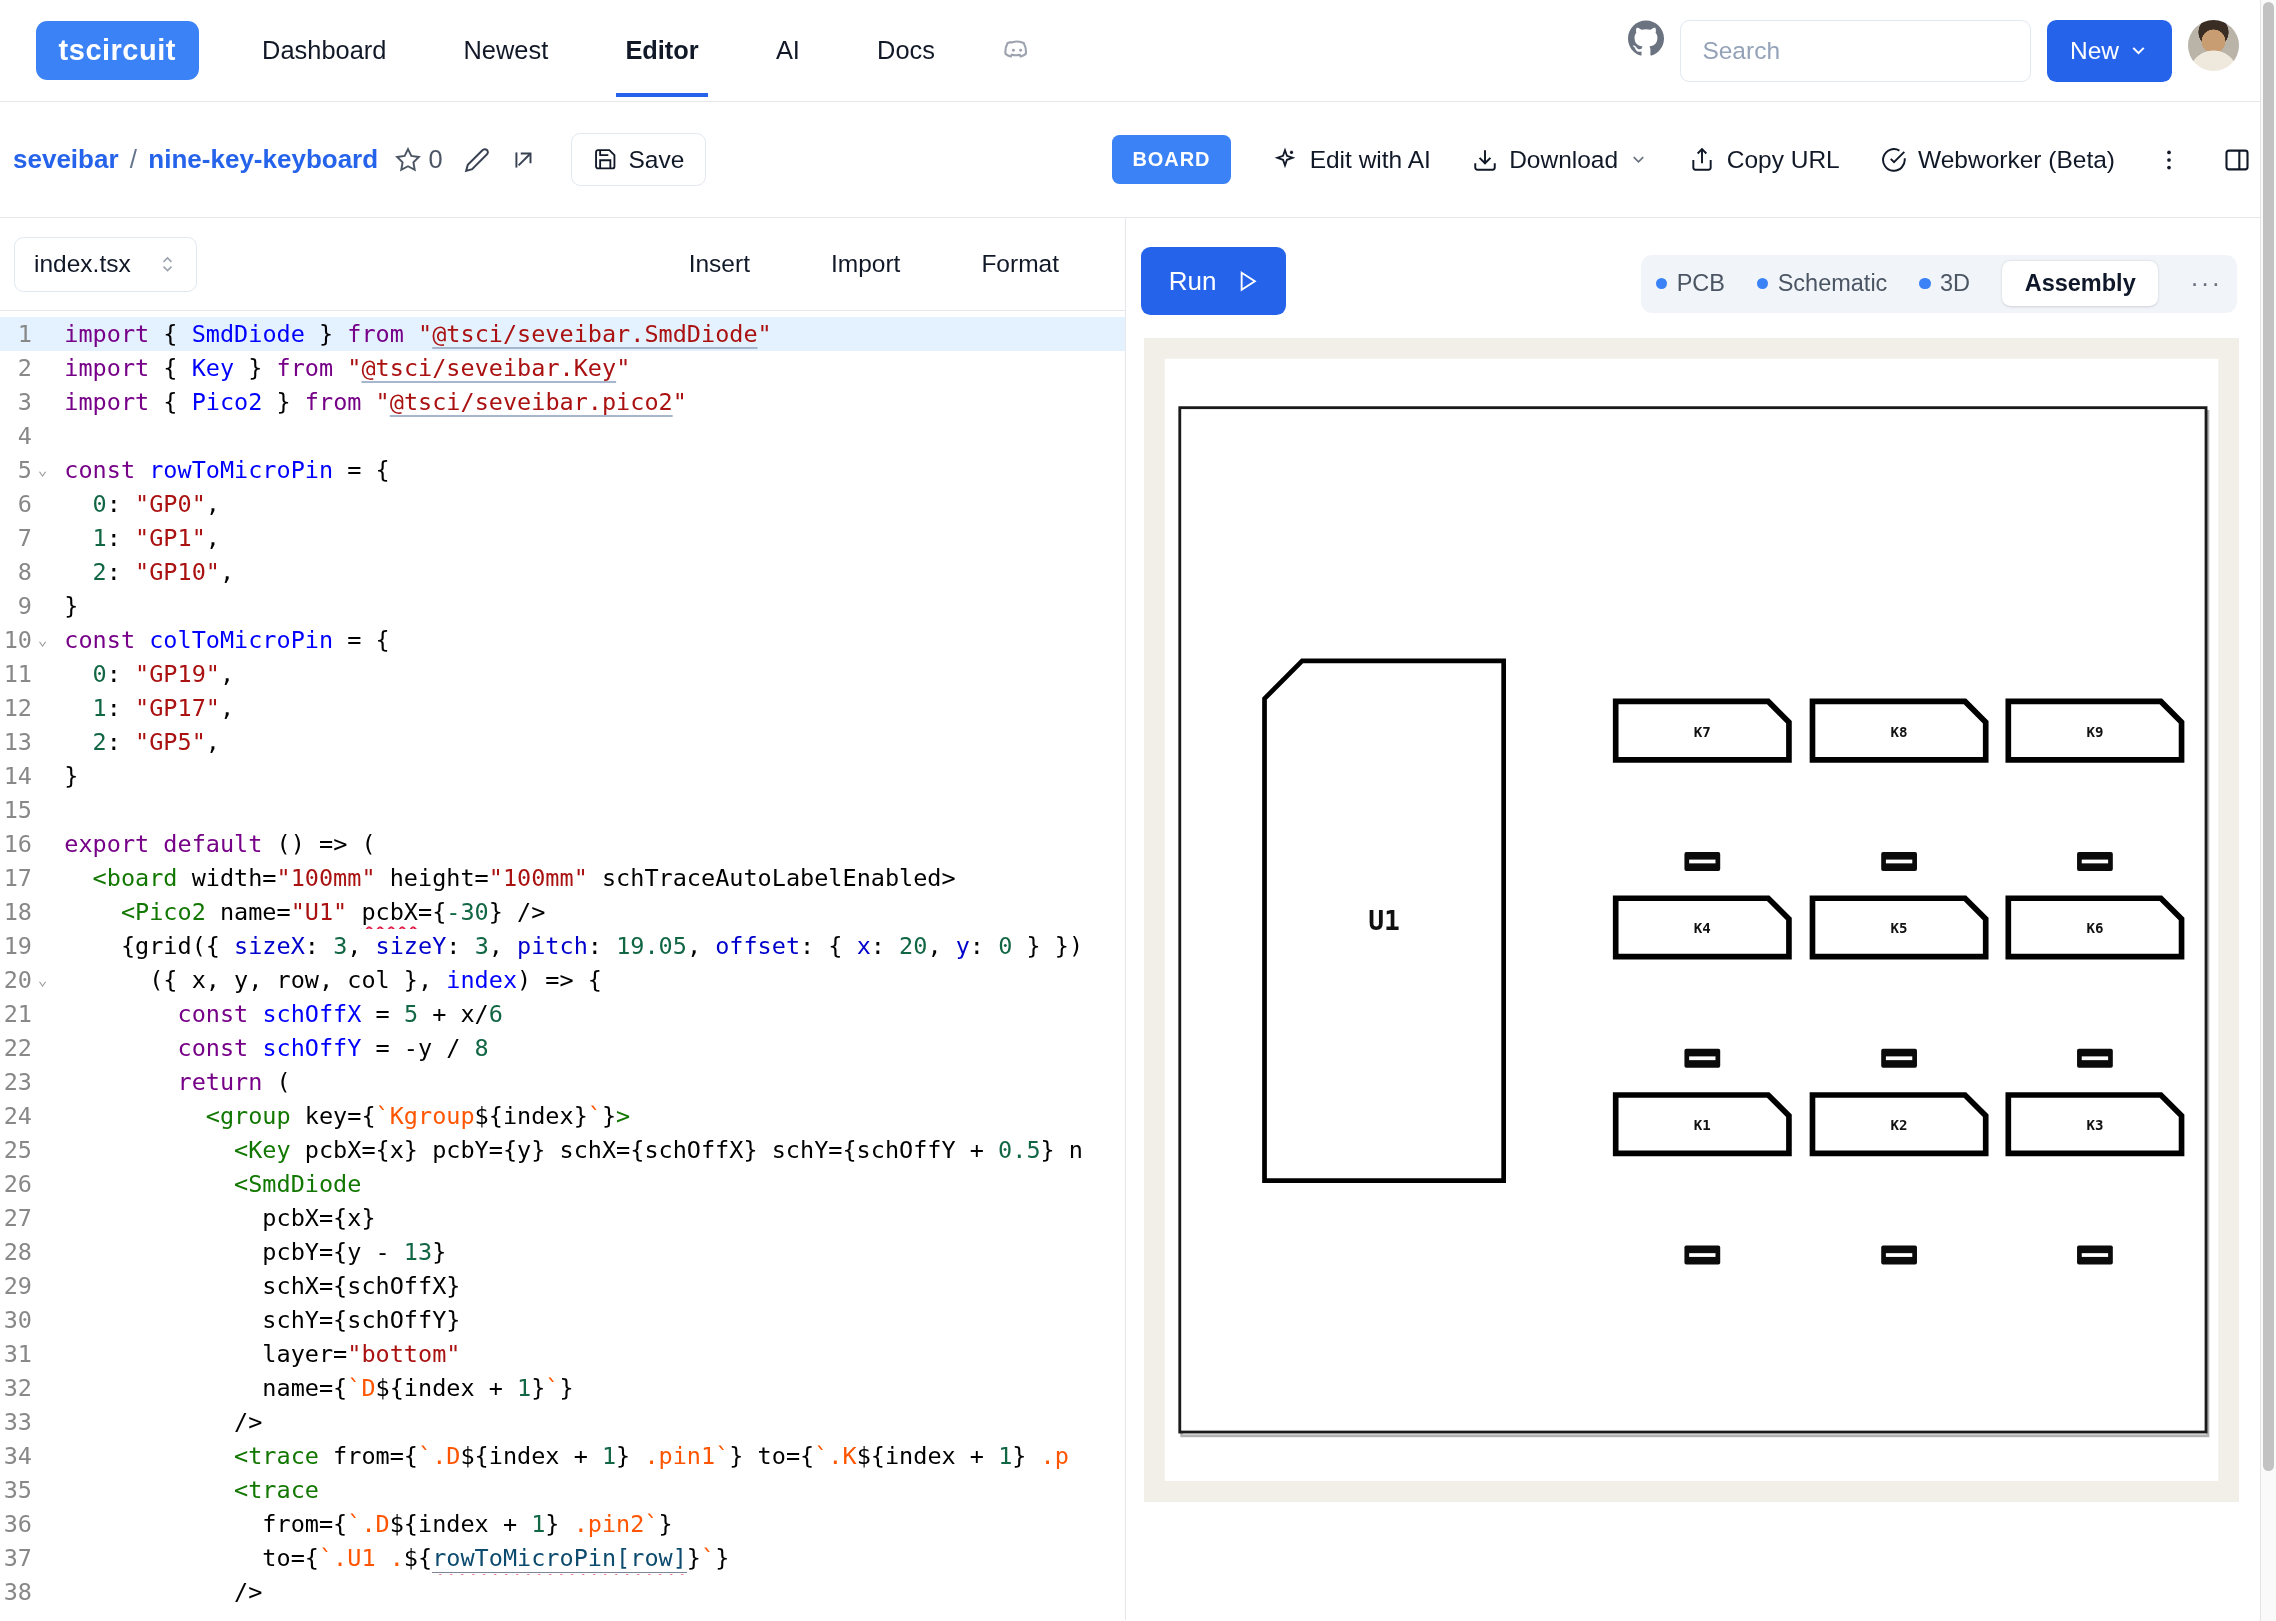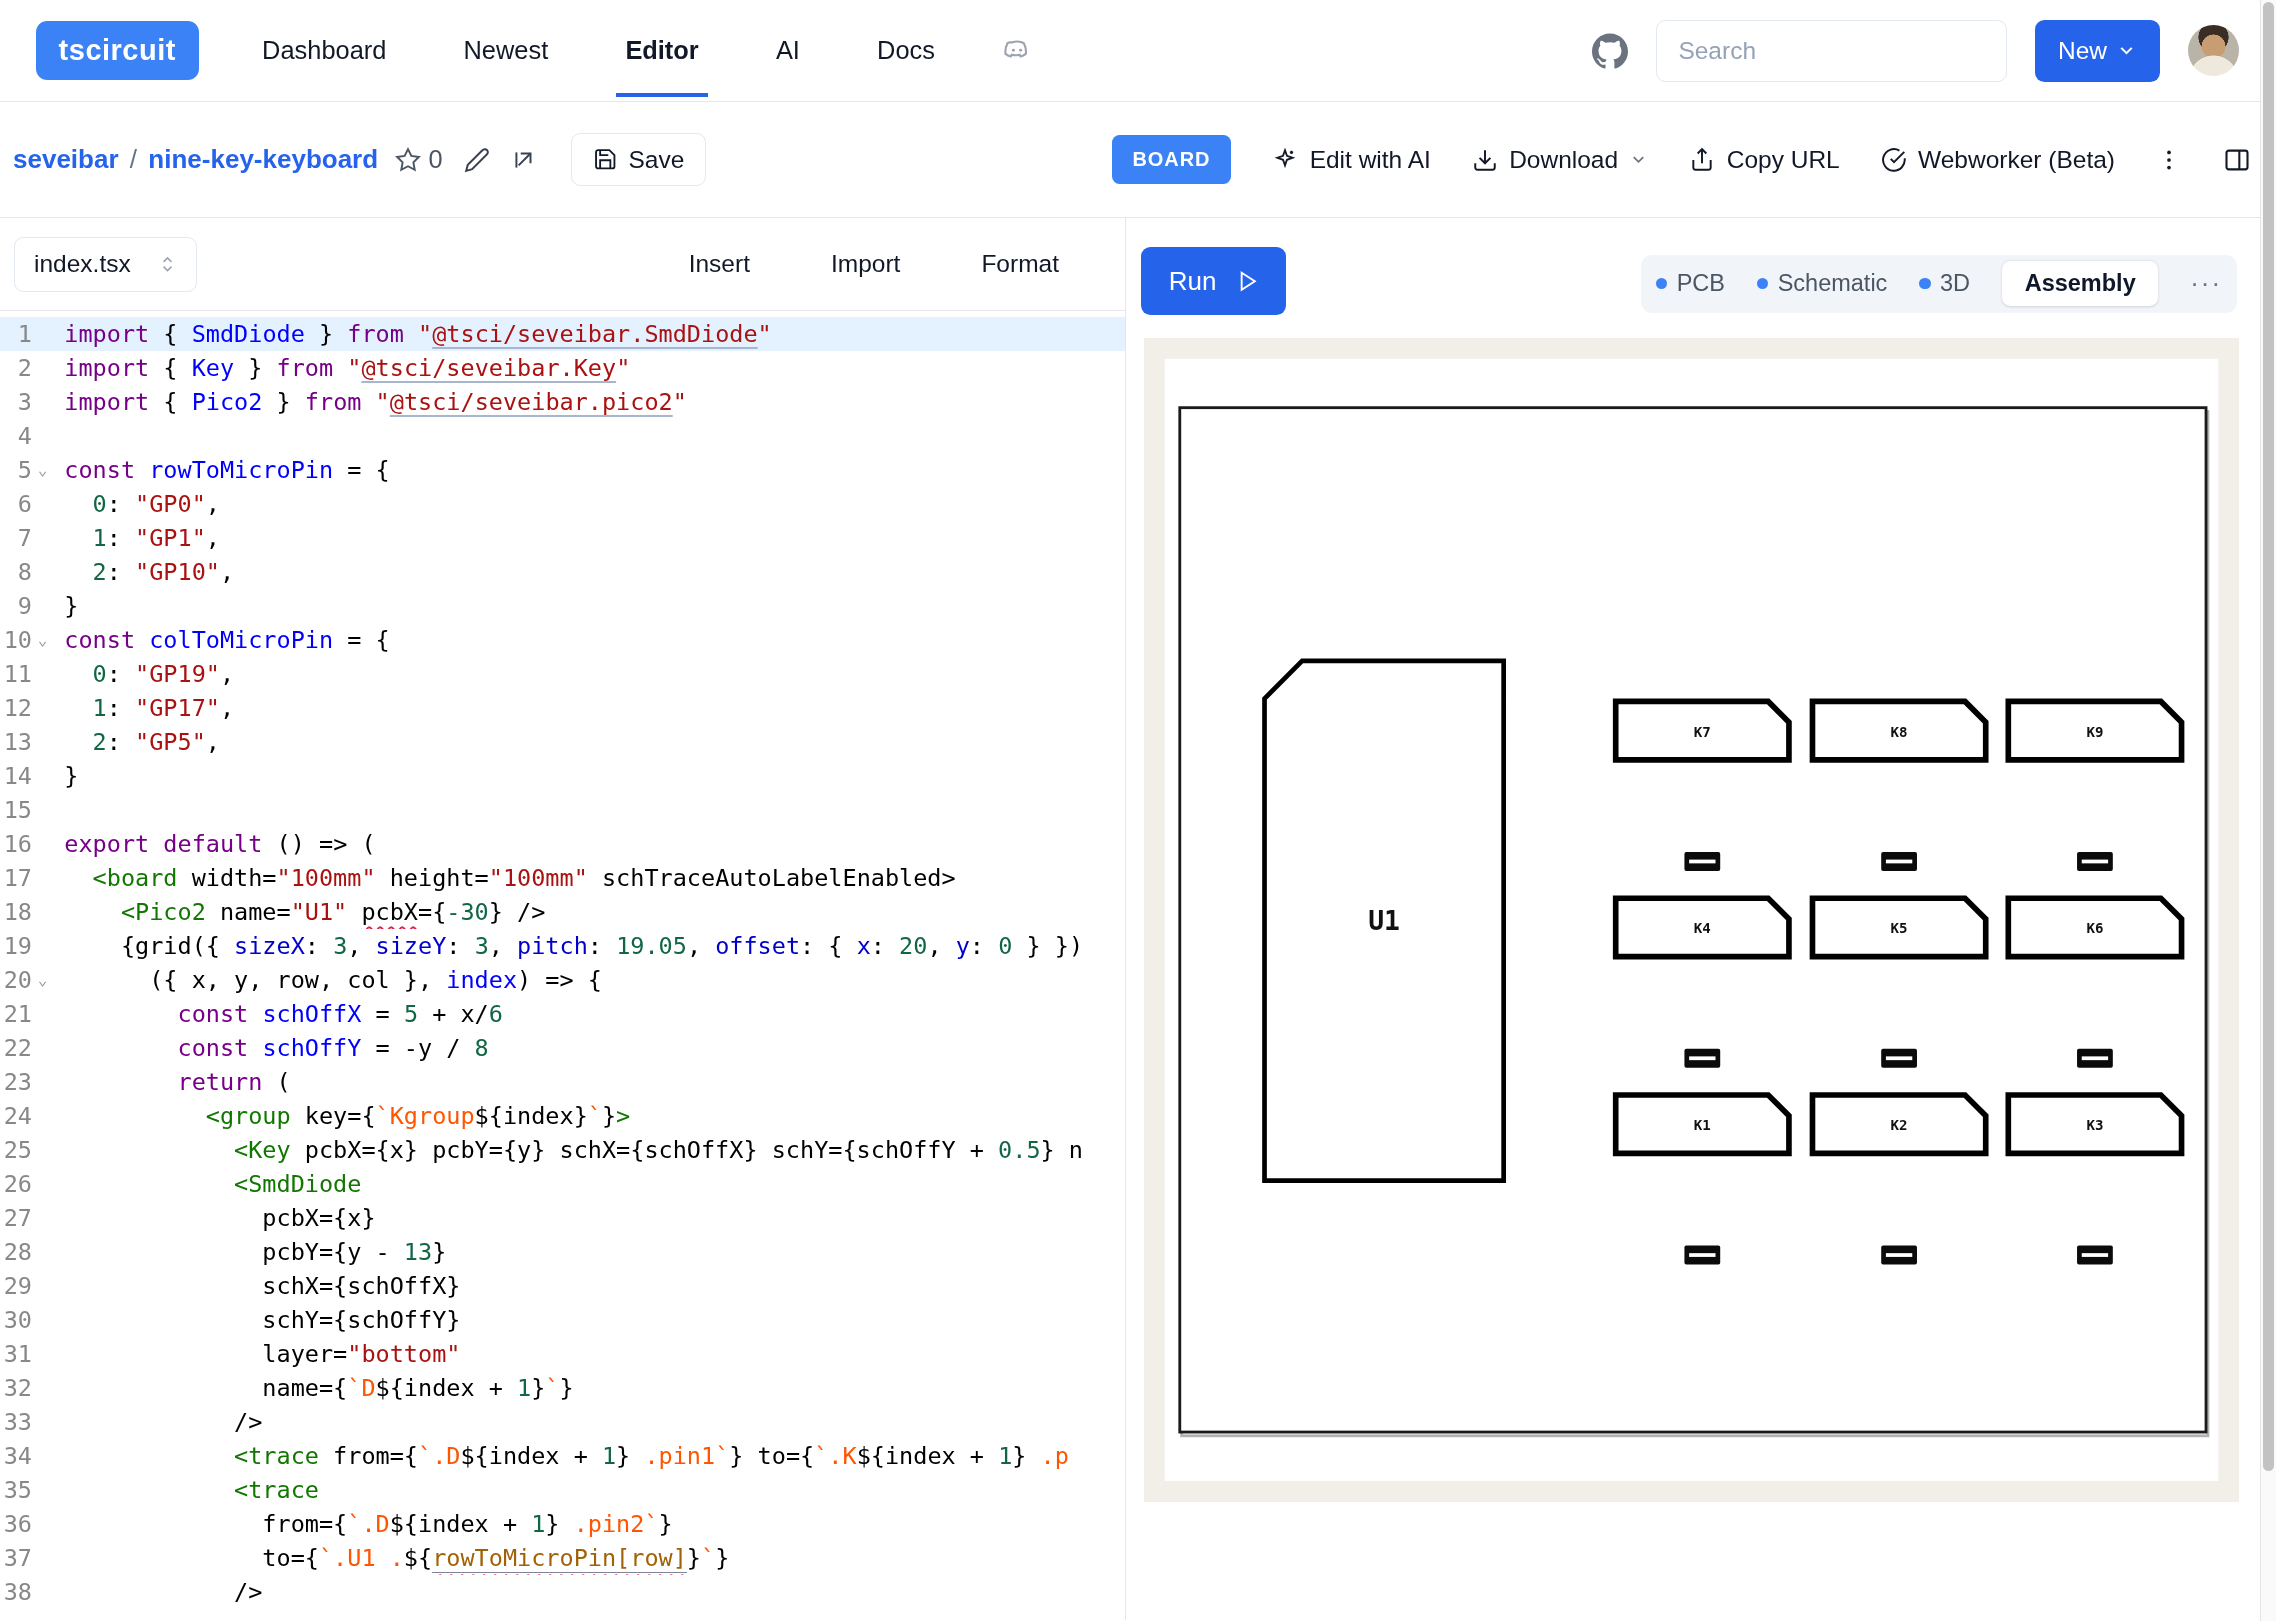--- a/index.html
+++ b/index.html
@@ -11,21 +11,21 @@
     border-bottom:0.9px solid #e5e7eb; background:#fff; position:relative; }
   .brand { background:#3b82f6; color:#fff; font-weight:bold; font-size:29px;
     padding:13px 22.6px; border-radius:11.3px; letter-spacing:0.5px; }
   .nav-links { display:flex; align-items:center; margin-left:58px; gap:66px; }
   .nav-link { font-size:25.4px; color:#111827; cursor:pointer; position:relative;
     padding:32px 5.6px; }
   .nav-link.active { font-weight:700; }
   .nav-link.active::after { content:""; position:absolute; left:-3.8px; right:-3.8px;
     bottom:0; height:3.8px; background:#2563eb; }
   .nav-icon { color:#9ca3af; margin-left:60px; display:flex; align-items:center; }
-  .nav-right { margin-left:auto; display:flex; align-items:center; gap:28px; }
+  .nav-right { margin-left:auto; display:flex; gap:16px; }
   .gh-icon { color:#6b7280; display:flex; }
   .search-box { width:351px; height:62px; border:0.9px solid #e2e8f0; border-radius:9.4px;
     font-size:24.5px; padding:0 21px; color:#0f172a; outline:none; }
   .search-box::placeholder { color:#94a3b8; }
   .btn-blue { background:#2563eb; color:#fff; border:none; border-radius:9.4px;
     font-size:24.5px; font-weight:500; height:62px; padding:0 22.6px; display:flex;
     align-items:center; gap:9.4px; cursor:pointer; }
   .avatar { width:51px; height:51px; border-radius:50%; overflow:hidden;
     background:
       radial-gradient(circle at 50% 108%, #efe9dd 0 40%, rgba(0,0,0,0) 41%),
@@ -76,21 +76,21 @@
   .tok-p { color:#000; }
   .tok-k { color:#708; }
   .tok-d { color:#00f; }
   .tok-b { color:#00c; }
   .tok-s { color:#a11; }
   .tok-su { color:#a11; text-decoration:underline; text-decoration-color:#a7b6cc; text-underline-offset:4.7px; }
   .tok-n { color:#164; }
   .tok-t { color:#170; }
   .tok-o { color:#f50; }
   .tok-ew { color:#000; text-decoration:underline wavy #e11d48; text-decoration-thickness:1.9px; text-underline-offset:5.6px; }
-  .tok-eu { color:#a16207; border-bottom:1.9px solid #7c8698; text-decoration:underline wavy #e11d48; text-decoration-thickness:1.9px; text-underline-offset:7.5px; }
+  .tok-eu { color:#0c4a6e; border-bottom:1.9px solid #7c8698; text-decoration:underline wavy #e11d48; text-decoration-thickness:1.9px; text-underline-offset:7.5px; }
 
   
   .right-panel { flex:1; background:#fff; position:relative; }
   .preview-bar { display:flex; align-items:flex-start; padding:29px 40px 0 15px; }
   .run-btn { background:#2563eb; color:#fff; border:none; border-radius:9.4px;
     width:145px; height:68px; font-size:26px; font-weight:500; display:flex;
     align-items:center; justify-content:center; gap:19px; cursor:pointer; }
   .tabs { margin-left:auto; margin-top:7.5px; background:#f1f5f9; border-radius:11.3px;
     height:58px; display:flex; align-items:center; padding:0 15px; gap:32px; }
   .tab { display:flex; align-items:center; gap:9.4px; font-size:23.5px; color:#4b5563; cursor:pointer; }

